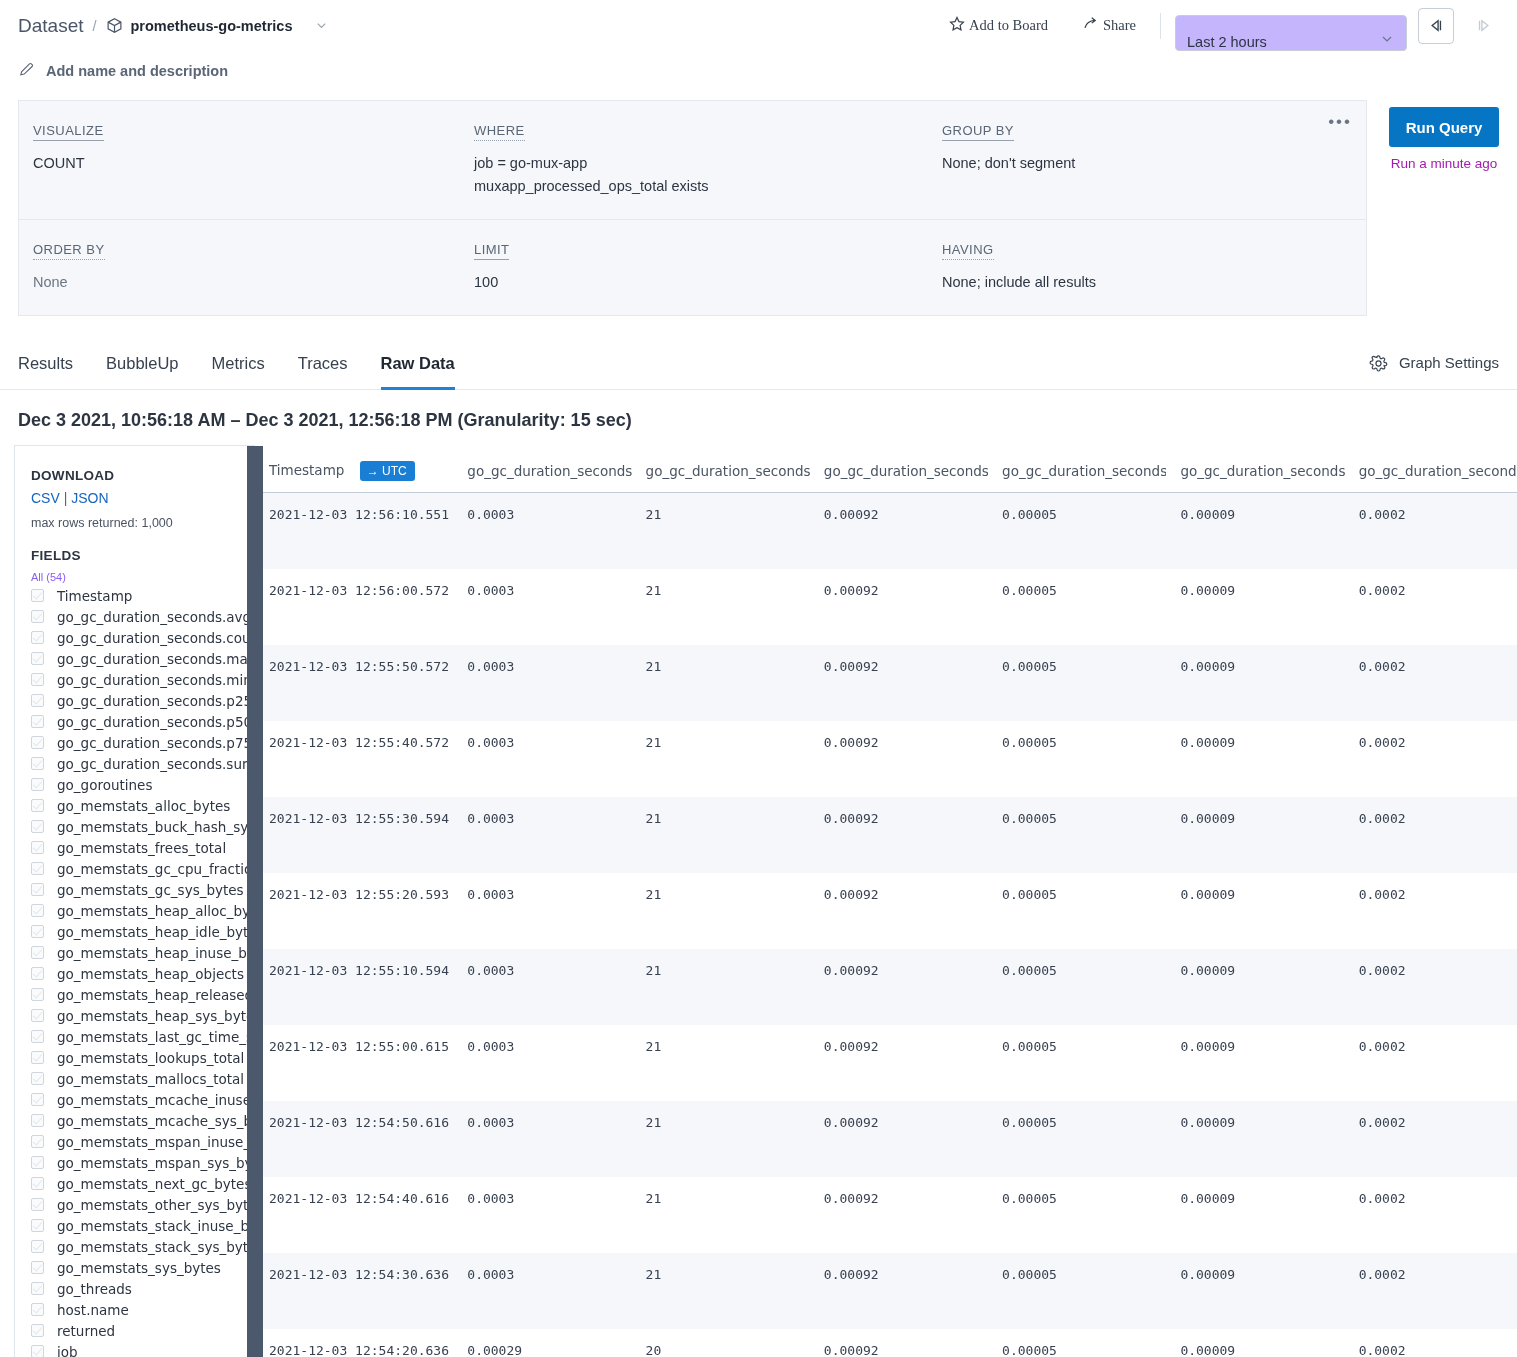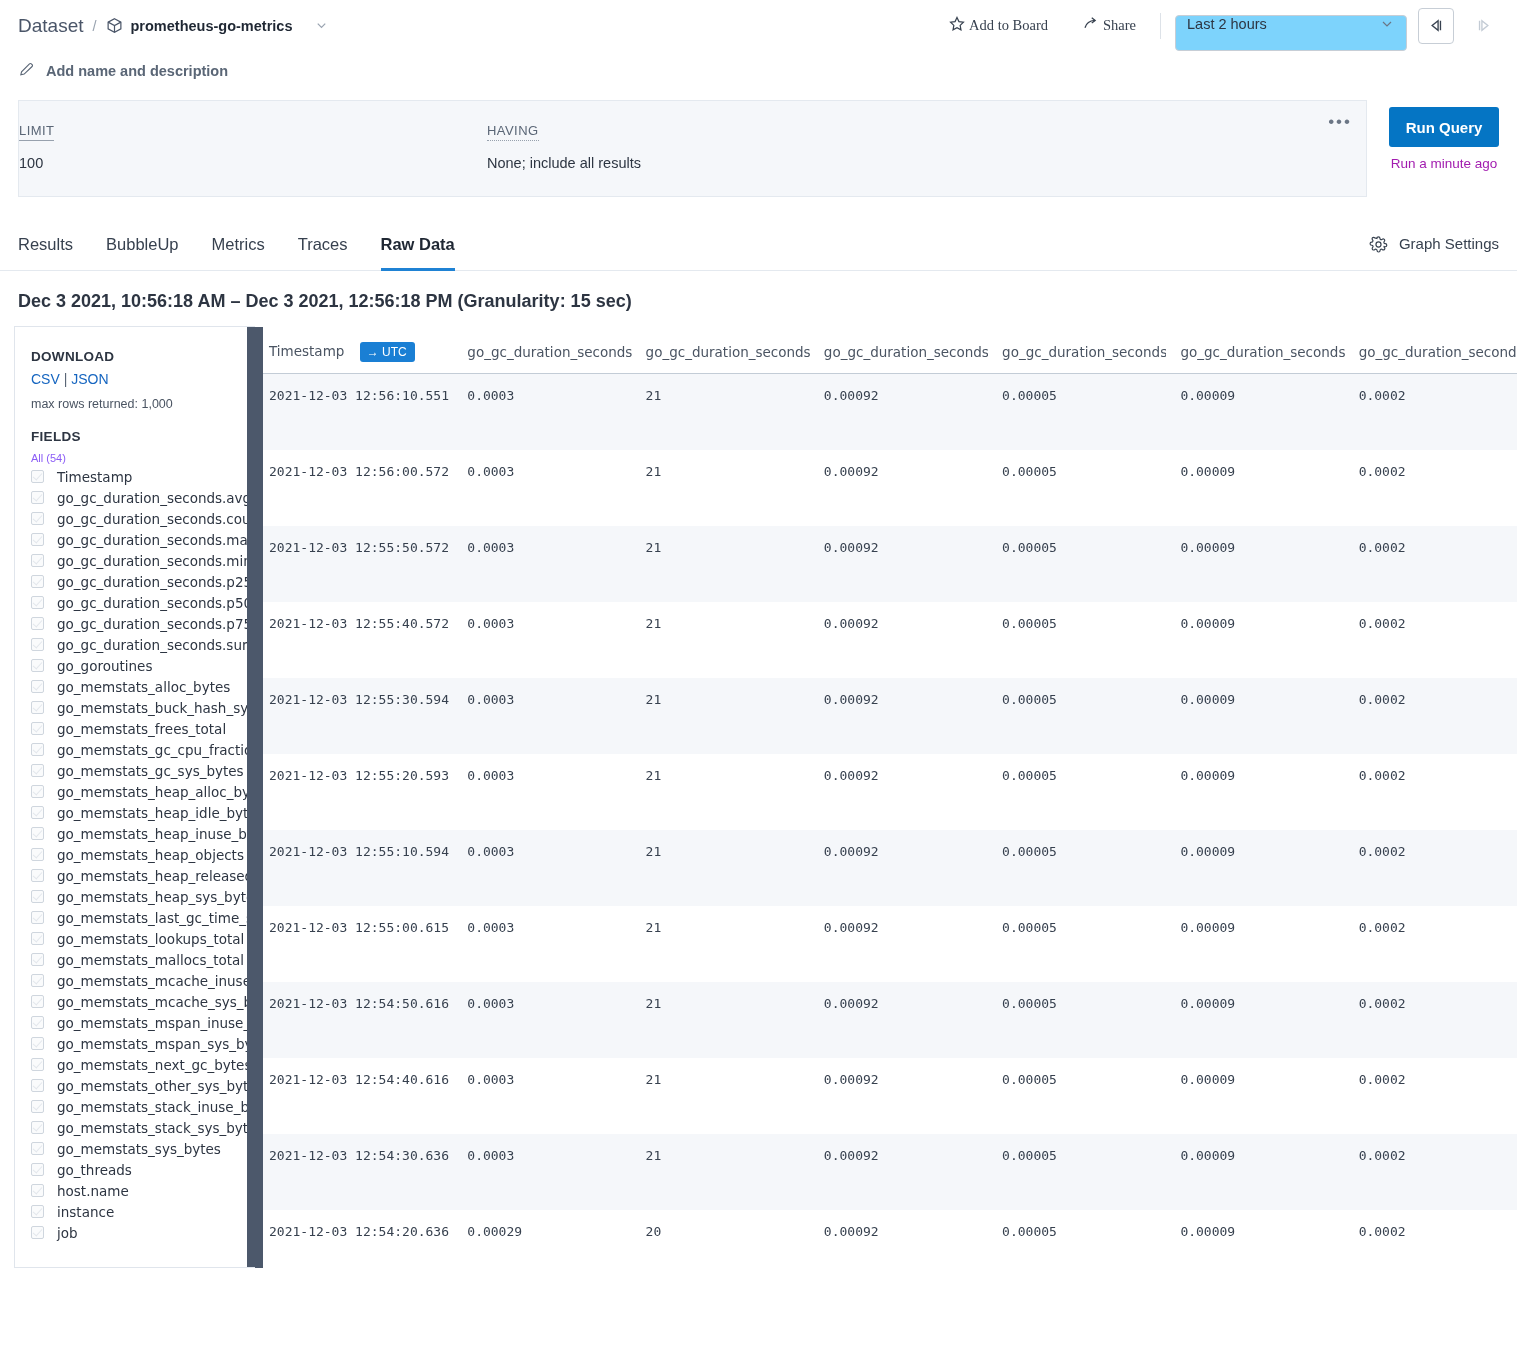--- a/index.html
+++ b/index.html
@@ -29,22 +29,22 @@
     display:flex; align-items:center; gap:3px;
     font-size:14.5px; color:#37414f; cursor:pointer;
     padding:6px 10px; background:none; border:none;
     font-family:Liberation Serif, serif;
   }
   .tb-divider {
     width:1px; height:26px; background:#dde2e8; margin:0 14px;
   }
   .timerange {
     width:232px; height:36px; border:1px solid #c7ced6; border-radius:4px;
-    display:flex; align-items:flex-start; padding:0 11px;
-    font-size:14.5px; color:#2d3542; background:#7dd3fc; cursor:pointer;margin-top:15px;
+    display:flex; align-items:flex-end; padding:0 11px;
+    font-size:14.5px; color:#2d3542; background:#c4b5fd; cursor:pointer;margin-top:15px;
   }
   .timerange .chev2 { margin-left:auto; }
   .navbtn {
     width:36px; height:36px; border:1px solid #c7ced6; border-radius:4px;
     display:flex; align-items:center; justify-content:center;
     margin-left:11px; background:#fff; cursor:pointer;
   }
   .navbtn.ghost { border-color:transparent; cursor:default; }
 
   
@@ -252,21 +252,40 @@
     <svg width="17" height="17" viewBox="0 0 24 24" fill="none" stroke="#5a6676" stroke-width="1.6">
       <path d="M4 19.5l1-4.2L16.2 4.1a1.8 1.8 0 0 1 2.6 0l1.1 1.1a1.8 1.8 0 0 1 0 2.6L8.7 18.5z"></path>
     </svg>
   </span>
   <span>Add name and description</span>
 </div>
 
 <div class="qwrap">
   <div class="qpanel">
     <div class="dots">•••</div>
+    <div class="qrow top">
+      <div class="qcell c1">
+        <div class="qlabel solid">VISUALIZE</div>
+        <div class="qval">COUNT</div>
+      </div>
+      <div class="qcell c2">
+        <div class="qlabel">WHERE</div>
+        <div class="qval">job = go-mux-app</div>
+        <div class="qval" style="margin-top:1px">muxapp_processed_ops_total exists</div>
+      </div>
+      <div class="qcell c3">
+        <div class="qlabel solid">GROUP BY</div>
+        <div class="qval">None; don't segment</div>
+      </div>
+    </div>
     <div class="qrow">
+      <div class="qcell c1">
+        <div class="qlabel">ORDER BY</div>
+        <div class="qval muted">None</div>
+      </div>
       <div class="qcell c2">
         <div class="qlabel solid">LIMIT</div>
         <div class="qval">100</div>
       </div>
       <div class="qcell c3">
         <div class="qlabel">HAVING</div>
         <div class="qval">None; include all results</div>
       </div>
     </div>
   </div>
@@ -443,21 +462,21 @@
         <div class="fitem">
           <span class="cbx"></span>
           <span class="fname">go_threads</span>
         </div>
         <div class="fitem">
           <span class="cbx"></span>
           <span class="fname">host.name</span>
         </div>
         <div class="fitem">
           <span class="cbx"></span>
-          <span class="fname">instance</span>
+          <span class="fname">returned</span>
         </div>
         <div class="fitem">
           <span class="cbx"></span>
           <span class="fname">job</span>
         </div>
       </div>
     <div class="sb-scroll"></div>
   </div>
 
   <div class="tablewrap">

